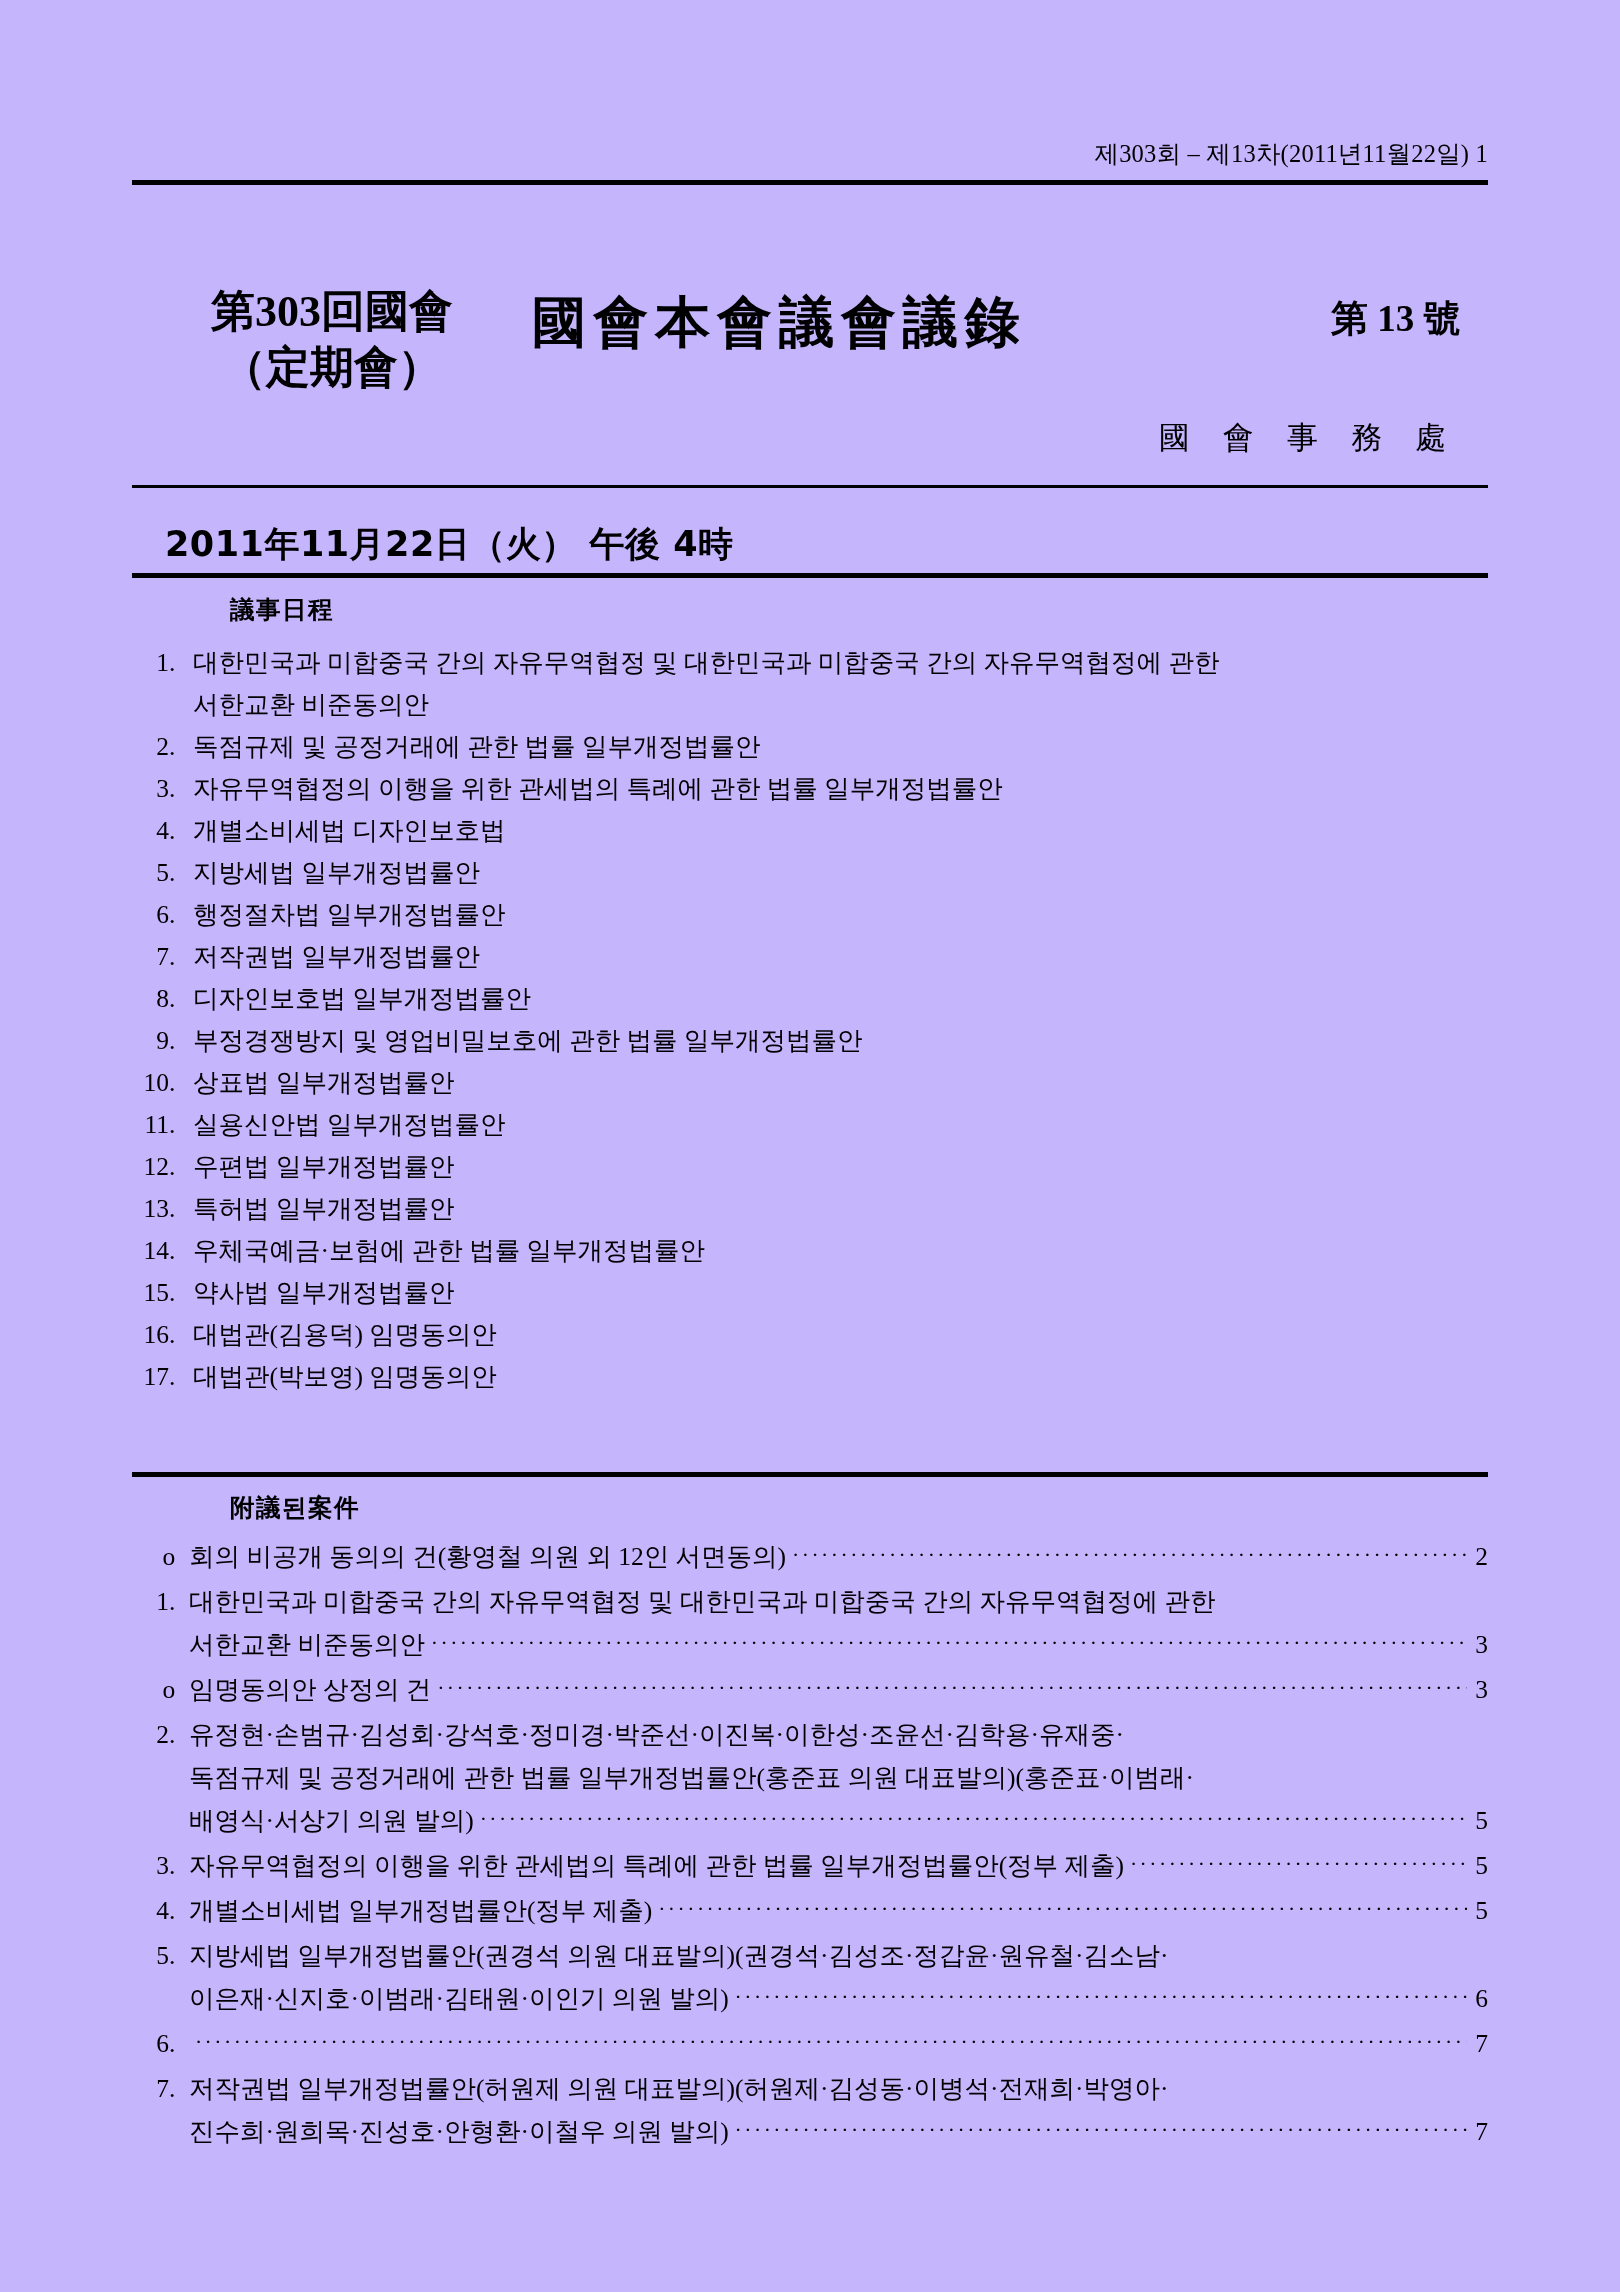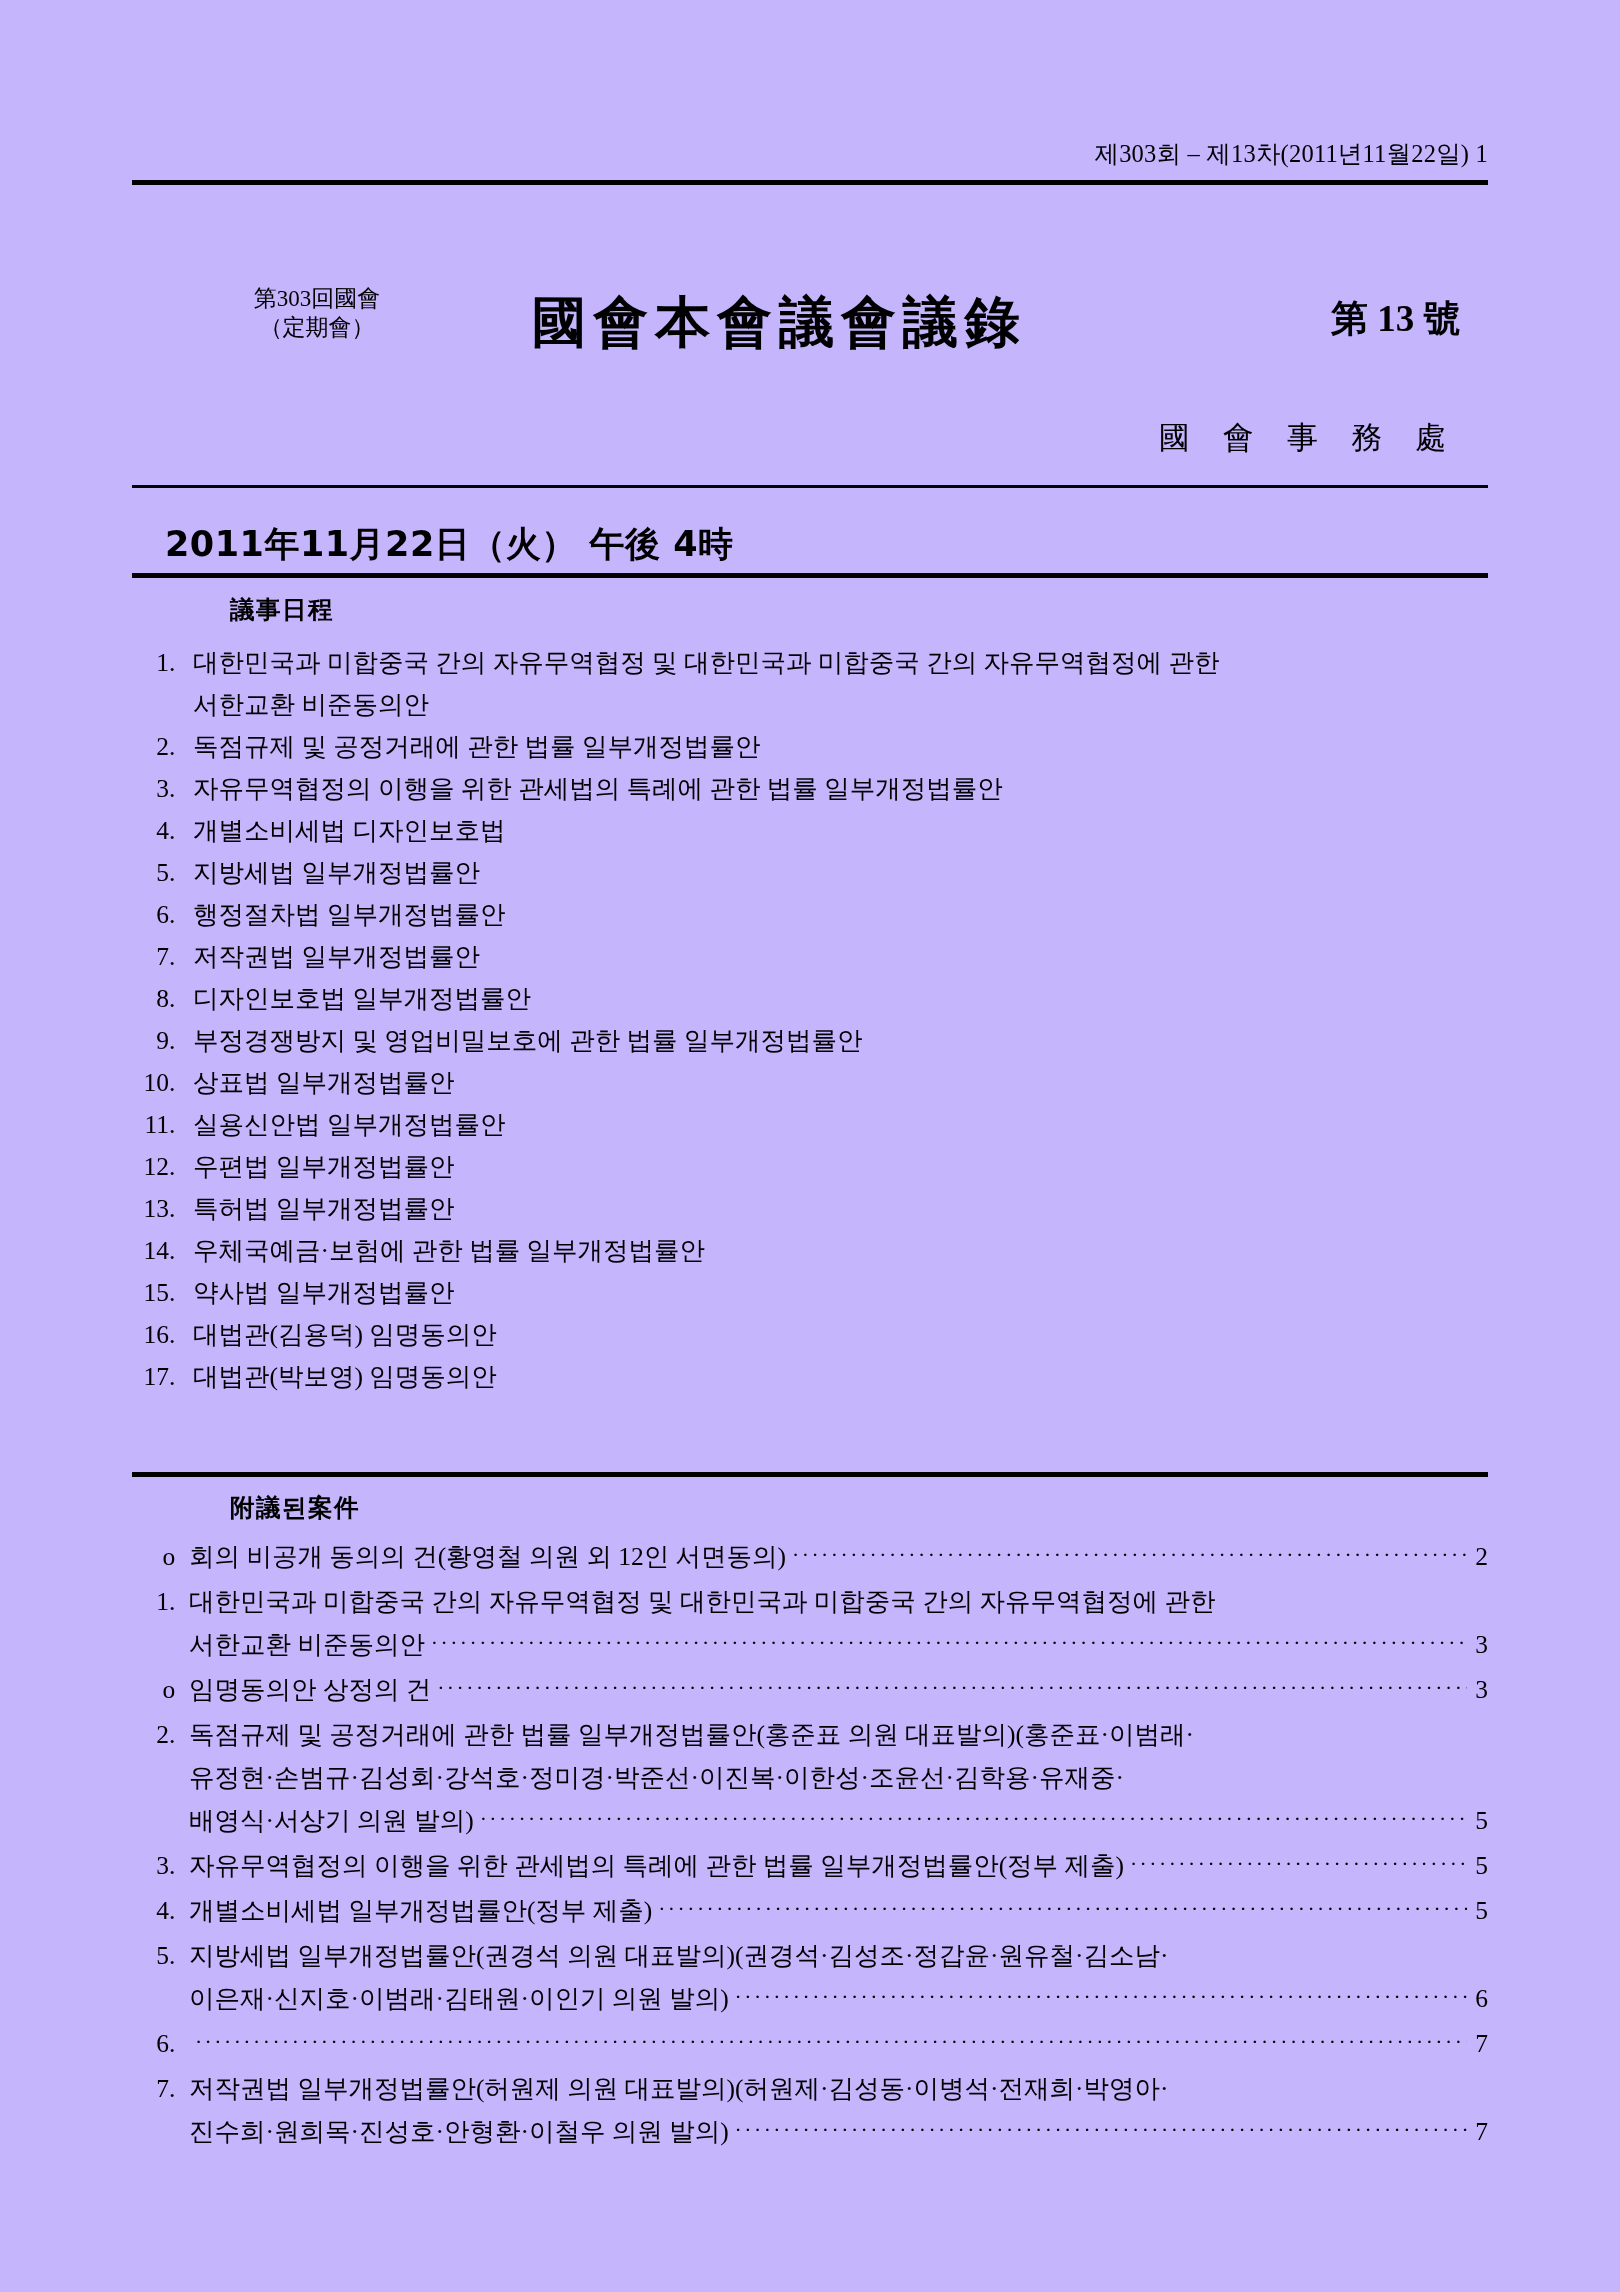--- a/index.html
+++ b/index.html
@@ -50,27 +50,27 @@
   
   .masthead {
     position: absolute;
     top: 284px;
     left: 132px;
     width: 1356px;
     height: 137px;
   }
   .mast-left {
     position: absolute;
-    left: 38px;
+    left: 53px;
     top: 0px;
     width: 294px;
     text-align: center;
-    font-size: 23px;
+    font-size: 44px;
     line-height: 1.28;
-    font-weight: 400;
+    font-weight: 700;
   }
   .mast-center {
     position: absolute;
     left: 353px;
     top: 2px;
     width: 588px;
     text-align: center;
     font-size: 55px;
     font-weight: 700;
     letter-spacing: 6.9px;
@@ -338,22 +338,22 @@
           <span class="entry-text">임명동의안 상정의 건</span>
           <span class="leader">····································································································································································</span>
           <span class="pageno">3</span>
         </div>
       </div>
     </div>
 
     <div class="row">
       <div class="num">2.</div>
       <div class="body">
+        <div class="plain-line">유정현·손범규·김성회·강석호·정미경·박준선·이진복·이한성·조윤선·김학용·유재중·</div>
         <div class="plain-line">독점규제 및 공정거래에 관한 법률 일부개정법률안(홍준표 의원 대표발의)(홍준표·이범래·</div>
-        <div class="plain-line">유정현·손범규·김성회·강석호·정미경·박준선·이진복·이한성·조윤선·김학용·유재중·</div>
         <div class="entry-line">
           <span class="entry-text">배영식·서상기 의원 발의)</span>
           <span class="leader">····································································································································································</span>
           <span class="pageno">5</span>
         </div>
       </div>
     </div>
 
     <div class="row">
       <div class="num">3.</div>

